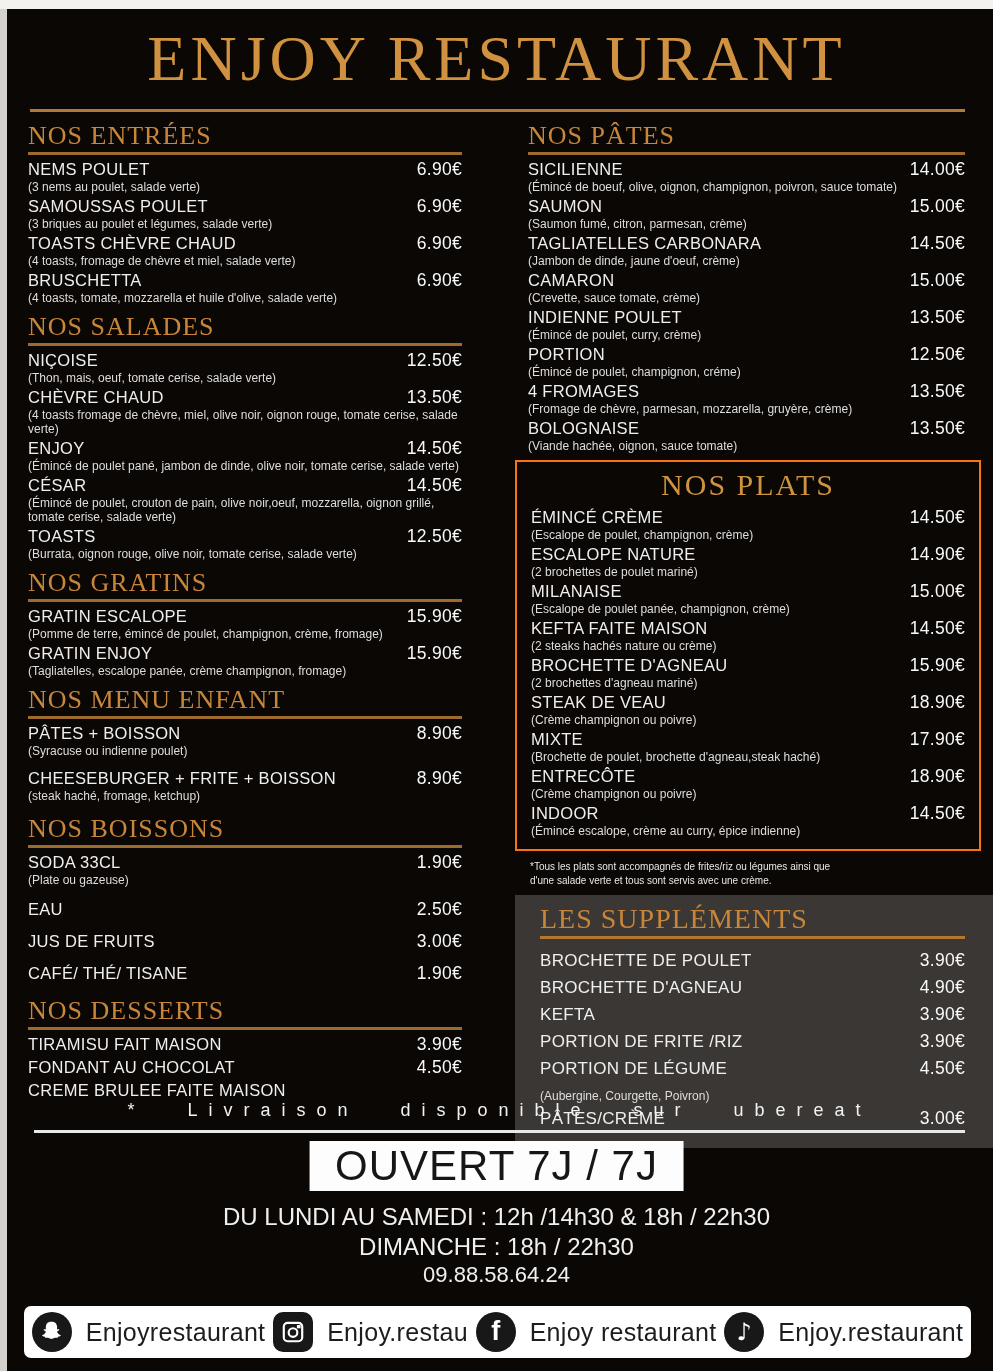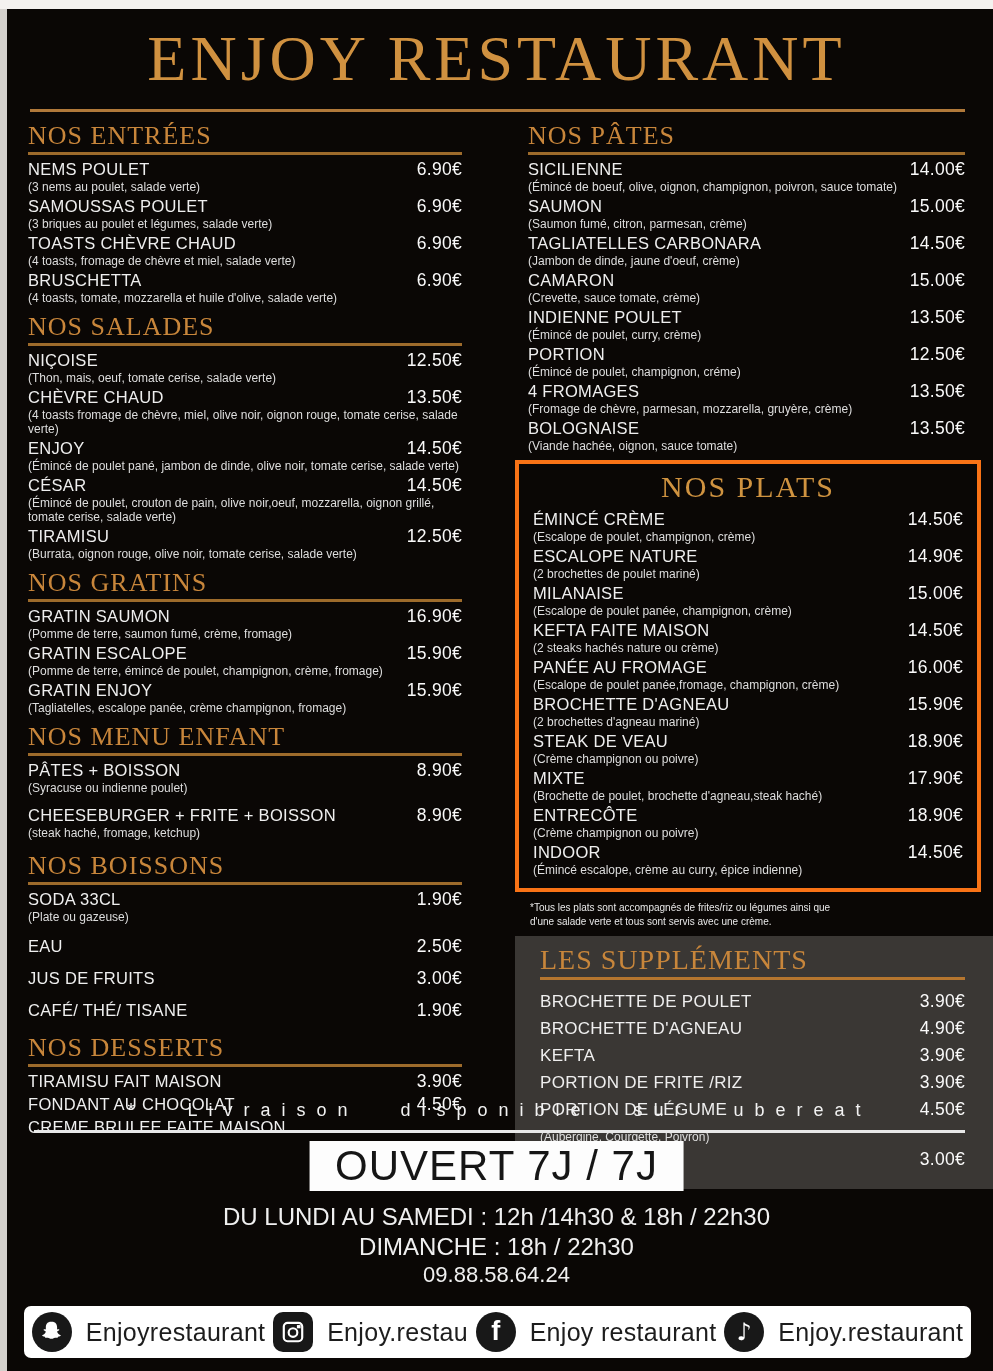--- a/index.html
+++ b/index.html
@@ -24,21 +24,21 @@
     font-size:16.5px;line-height:19px;letter-spacing:.3px;color:#efefef;gap:29px;}
   .item-name{white-space:pre-wrap;}
   .item-price{font-size:17.5px;color:#fafafa;margin-left:8px;white-space:nowrap;}
   .item-desc{font-size:12px;line-height:14px;color:#dedede;margin:1px 0 3px 0;}
 
   
   .sec-boissons .item{margin-bottom:13px;}
   .sec-menu-enfant .item{margin-bottom:11px;}
   .sec-desserts .item{margin-bottom:4px;}
 
-  .plats-box{margin:5px -16px 0 -13px;border:4px solid #f97316;padding:4px 14px 8px 14px;}
+  .plats-box{margin:5px -16px 0 -13px;border:2px solid #f97316;padding:4px 14px 8px 14px;}
   .plats-title{font-family:"Liberation Serif",serif;font-size:30px;font-weight:normal;
     color:#cf9340;letter-spacing:2px;text-align:center;margin:2px 0 6px 0;}
   .plats-note{margin:9px 0 8px 2px;font-size:10px;line-height:13.5px;color:#e8e8e8;}
   .plats-note span{display:block;}
 
   .supplements-box{margin:0 -28px 0 -13px;background:#3a3734;padding:8px 28px 14px 25px;}
   .supplements-box .section-title{font-size:28px;border-bottom-color:#b5762f;margin-bottom:10px;}
   .supplements-box .item{margin-bottom:4px;}
   .supplements-box .item-line{font-size:17px;line-height:22px;}
   .supplements-box .item-desc{margin-top:9px;}
@@ -131,35 +131,28 @@
         </div>
         <div class="item">
           <div class="item-line">
             <span class="item-name">CÉSAR</span>
             <span class="item-price">14.50€</span>
           </div>
           <div class="item-desc">(Émincé de poulet, crouton de pain, olive noir,oeuf, mozzarella, oignon grillé, tomate cerise, salade verte)</div>
         </div>
         <div class="item">
           <div class="item-line">
-            <span class="item-name">TIRAMISU</span>
+            <span class="item-name">TOASTS</span>
             <span class="item-price">12.50€</span>
           </div>
           <div class="item-desc">(Burrata, oignon rouge, olive noir, tomate cerise, salade verte)</div>
         </div>
       </section>
       <section class="menu-section sec-gratins">
         <h2 class="section-title">NOS GRATINS</h2>
-        <div class="item">
-          <div class="item-line">
-            <span class="item-name">GRATIN SAUMON</span>
-            <span class="item-price">16.90€</span>
-          </div>
-          <div class="item-desc">(Pomme de terre, saumon fumé, crème, fromage)</div>
-        </div>
         <div class="item">
           <div class="item-line">
             <span class="item-name">GRATIN ESCALOPE</span>
             <span class="item-price">15.90€</span>
           </div>
           <div class="item-desc">(Pomme de terre, émincé de poulet, champignon, crème, fromage)</div>
         </div>
         <div class="item">
           <div class="item-line">
             <span class="item-name">GRATIN ENJOY</span>
@@ -322,27 +315,20 @@
               <span class="item-price">15.00€</span>
             </div>
             <div class="item-desc">(Escalope de poulet panée, champignon, crème)</div>
           </div>
           <div class="item">
             <div class="item-line">
               <span class="item-name">KEFTA FAITE MAISON</span>
               <span class="item-price">14.50€</span>
             </div>
             <div class="item-desc">(2 steaks hachés nature ou crème)</div>
-          </div>
-          <div class="item">
-            <div class="item-line">
-              <span class="item-name">PANÉE AU FROMAGE</span>
-              <span class="item-price">16.00€</span>
-            </div>
-            <div class="item-desc">(Escalope de poulet panée,fromage, champignon, crème)</div>
           </div>
           <div class="item">
             <div class="item-line">
               <span class="item-name">BROCHETTE D'AGNEAU</span>
               <span class="item-price">15.90€</span>
             </div>
             <div class="item-desc">(2 brochettes d'agneau mariné)</div>
           </div>
           <div class="item">
             <div class="item-line">

